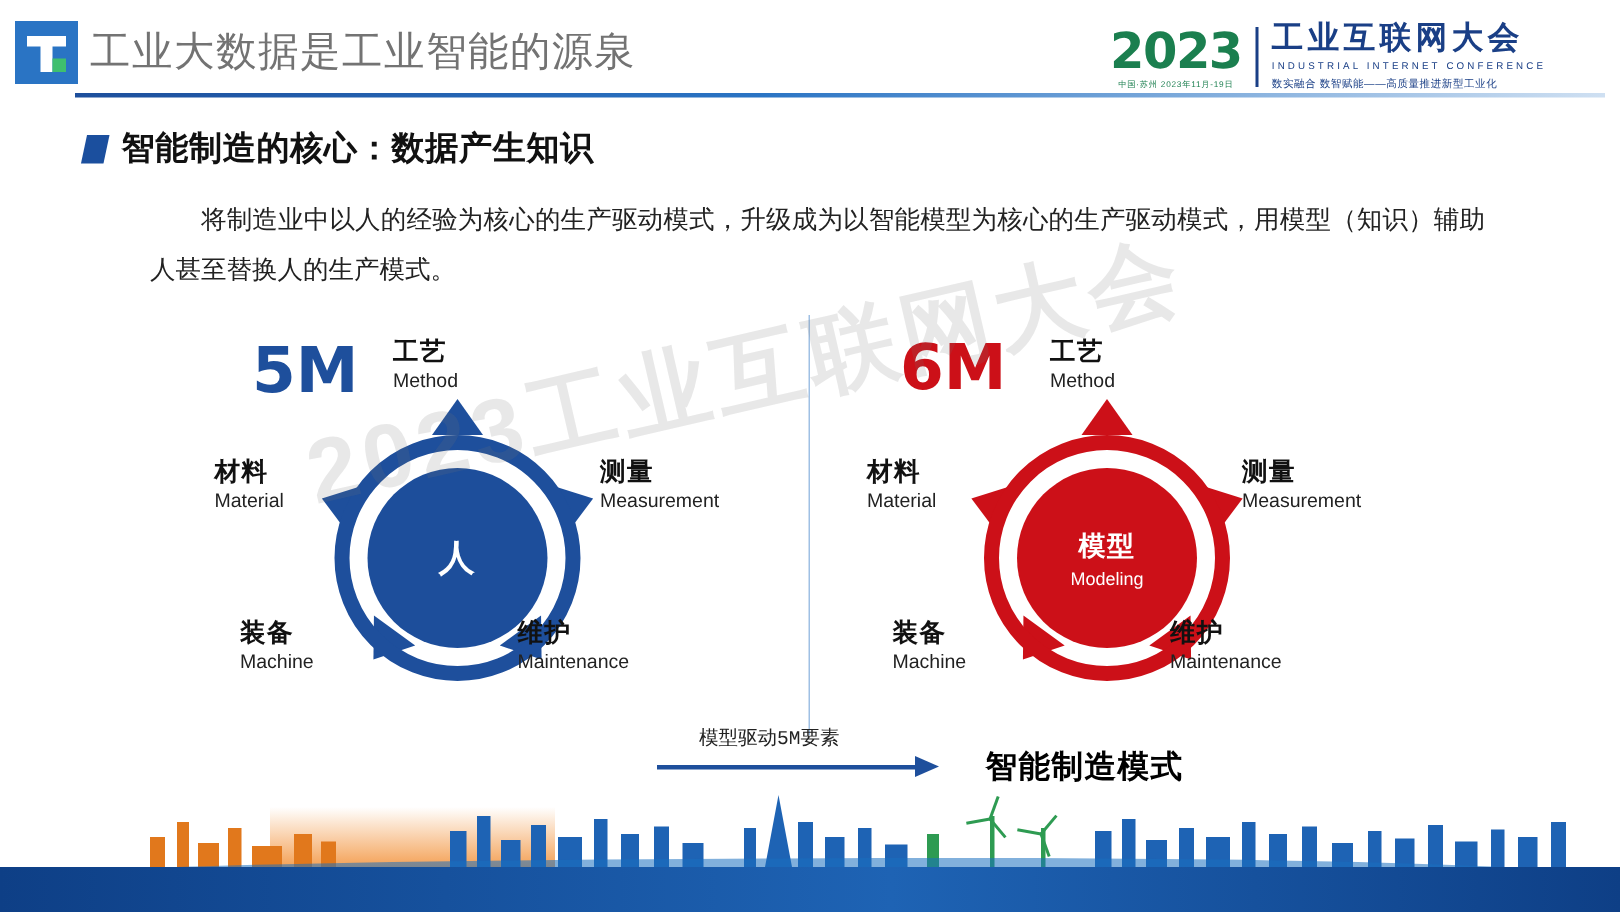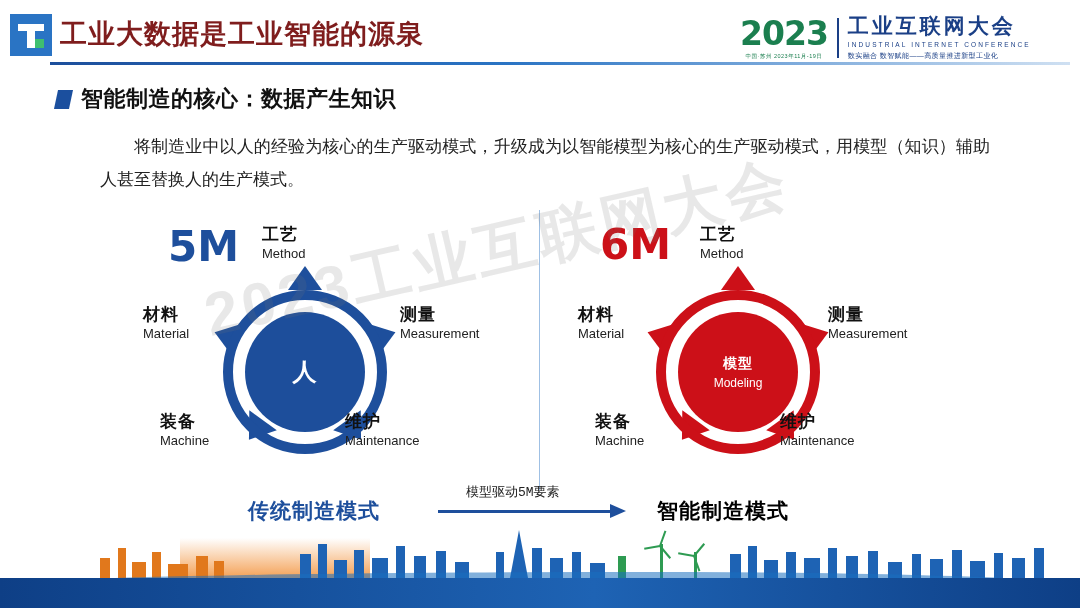--- a/index.html
+++ b/index.html
@@ -44,22 +44,22 @@
     width: 8px; height: 24px; background: #ffffff;
   }
   .logo-glyph .corner {
     position: absolute; right: 0; bottom: 0;
     width: 9px; height: 9px; background: #3fbf6f;
   }
   .header-title {
     position: absolute;
     left: 60px; top: 14px;
     font-size: 27px;
-    font-weight: bold;
-    color: #7f1d1d;
+    font-weight: normal;
+    color: #737373;
     letter-spacing: 1px;
     line-height: 40px;
   }
   .header-underline {
     position: absolute;
     left: 50px; top: 62px;
     width: 1020px; height: 3px;
     background: linear-gradient(to right, #1d4f9c 0%, #2a74c4 45%, #cfe0f2 100%);
   }
 
@@ -203,21 +203,21 @@
     position: absolute; left: 40px; top: 40px;
     width: 120px; height: 120px;
     border-radius: 50%;
     display: flex; flex-direction: column;
     align-items: center; justify-content: center;
     color: #ffffff;
   }
   .core.blue { background: #1d4e9b; }
   .core.red  { background: #cc1018; }
   .core-cn { font-size: 24px; font-weight: bold; letter-spacing: 1px; }
-  .core-cn.small { font-size: 14px; }
+  .core-cn.small { font-size: 18px; }
   .core-en { font-size: 12px; margin-top: 3px; }
 
   
   .pt {
     position: absolute;
     width: 0; height: 0;
     border-left: 17px solid transparent;
     border-right: 17px solid transparent;
   }
   .pt.blue { border-bottom: 24px solid #1e4f9c; }
@@ -431,21 +431,20 @@
       <div class="lbl machine">
         <div class="cn">装备</div>
         <div class="en">Machine</div>
       </div>
       <div class="lbl material">
         <div class="cn">材料</div>
         <div class="en">Material</div>
       </div>
     </div>
 
-    <div class="caption left">传统制造模式</div>
     <div class="arrow-wrap">
       <div class="arrow-label">模型驱动5M要素</div>
       <div class="arrow-line"></div>
       <div class="arrow-head"></div>
     </div>
     <div class="caption right">智能制造模式</div>
   </div>
 
   <div class="footer">
     <div class="sky-orange"></div>

